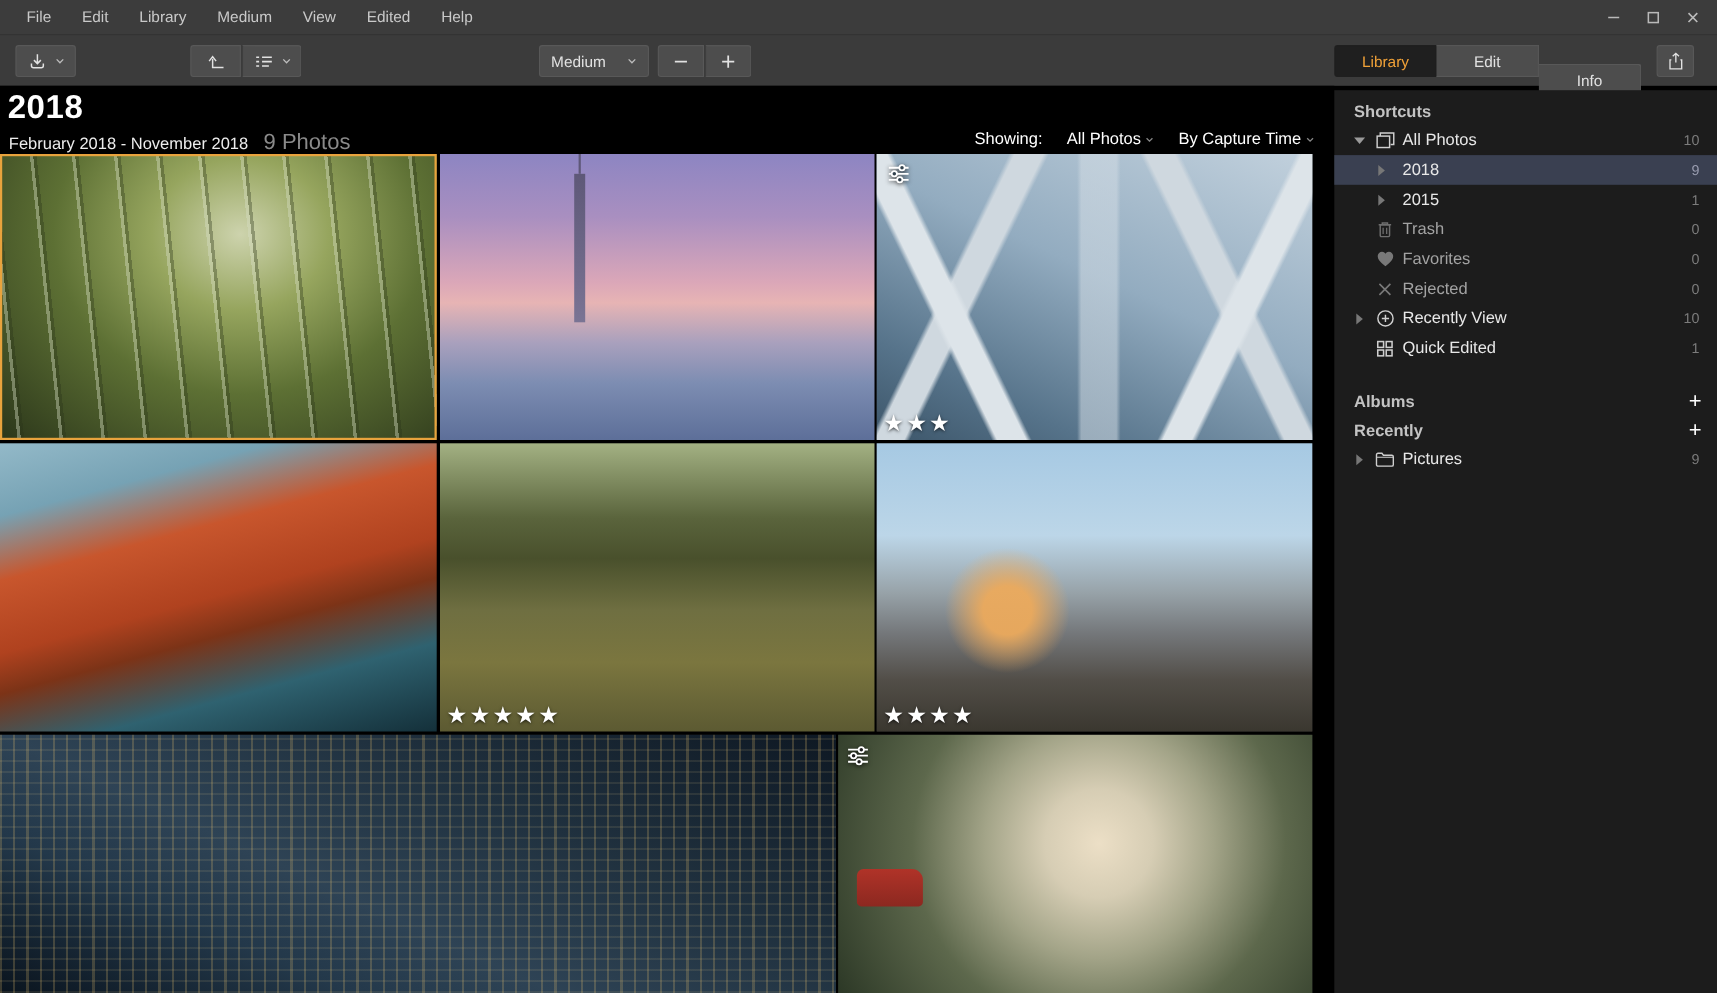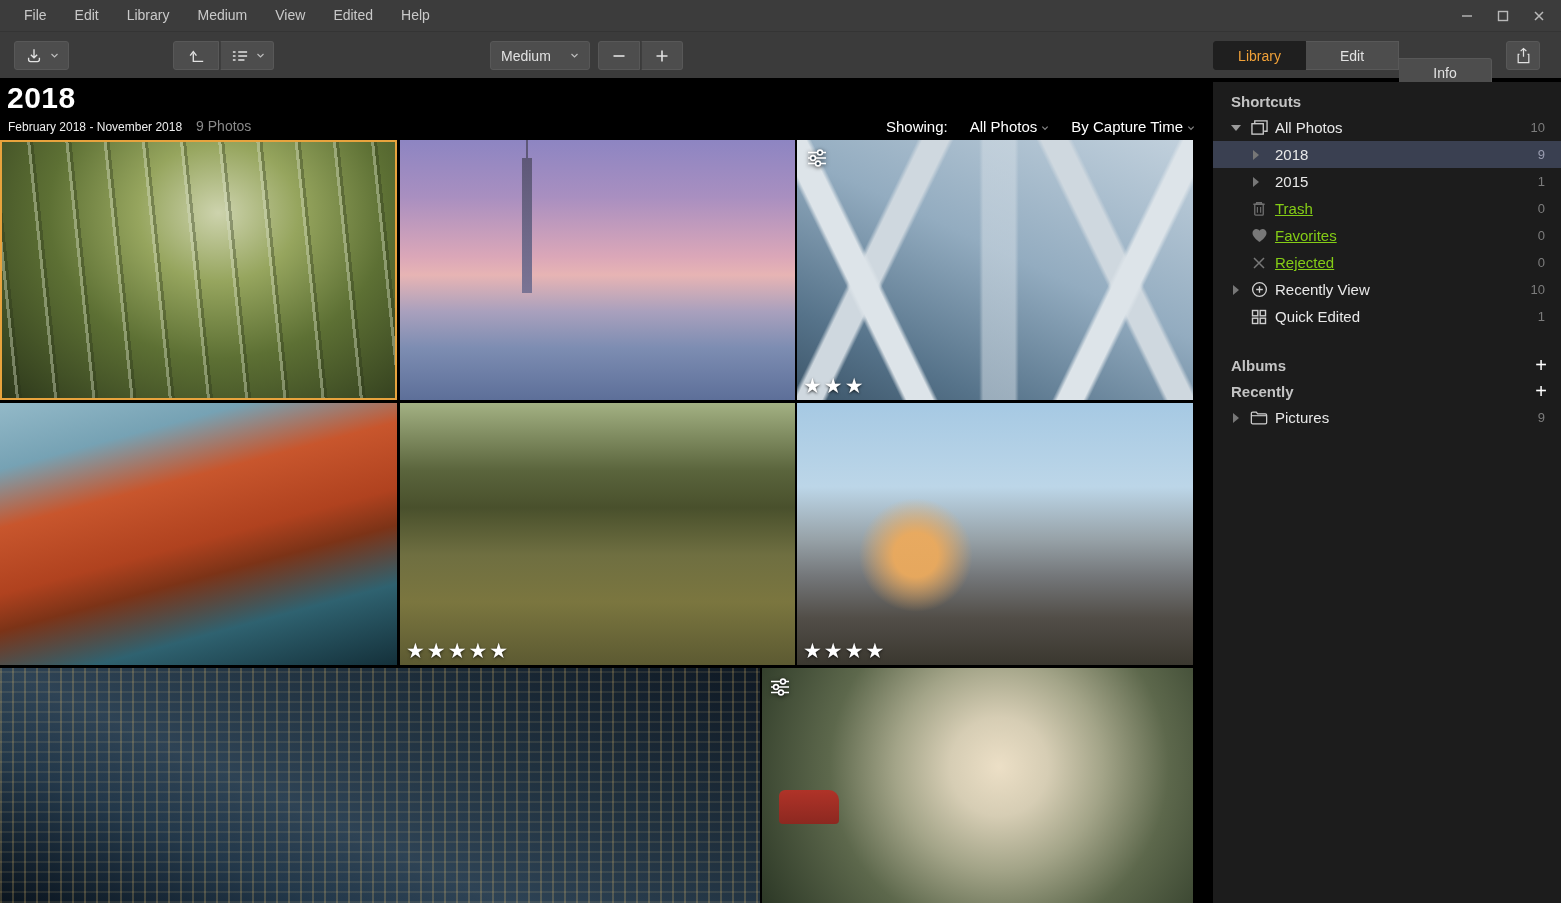--- a/index.html
+++ b/index.html
@@ -29,22 +29,22 @@
          display:flex; align-items:center; justify-content:center; font-size:14px; color:#e2e2e2; }
   .tab:first-child { border-left:1px solid #585858; border-radius:3px 0 0 3px; }
   .tab:last-child  { border-radius:0 3px 3px 0;margin-top:17px; }
   .tab.active { background:#1f1f1f; color:#f0a138; border-color:#1f1f1f; }
   .btn-share { left:1506px; width:34px; }
 
   
   .main { position:absolute; left:0; top:78px; width:1213px; height:825px; background:#000; }
   .page-title { position:absolute; left:7px; top:3px; font-size:30px; font-weight:bold; color:#fff; letter-spacing:.5px; }
   .sub-row { position:absolute; left:8px; top:40px; display:flex; align-items:baseline; gap:14px; }
-  .date-range { color:#ededed; font-size:12px; }
-  .photo-count { color:#8a8a8a; font-size:14px; }
+  .date-range { color:#ededed; font-size:15px; }
+  .photo-count { color:#8a8a8a; font-size:20px; }
   .showing-row { position:absolute; right:18px; top:40px; display:flex; align-items:center; gap:6px; color:#fff; font-size:15px; }
   .showing-row .drop { display:flex; align-items:center; gap:4px; cursor:default; }
   .showing-row .gap { width:10px; }
   .chev-sm { opacity:.65; }
 
   
   .photo { position:absolute; overflow:hidden; background:#222; }
   .photo.selected { outline:2px solid #e8a33d; outline-offset:-2px; }
   .stars { position:absolute; left:6px; bottom:4px; color:#fff; font-size:21px; letter-spacing:2px;
            text-shadow:0 1px 3px rgba(0,0,0,.75); line-height:1; }
@@ -88,21 +88,21 @@
 
   
   .sidebar { position:absolute; left:1213px; top:82px; width:348px; height:825px; background:#1c1c1c; }
   .s-header { height:26px; display:flex; align-items:center; padding:0 14px 0 18px;
               color:#c3c3c3; font-size:15px; font-weight:bold; }
   .s-header .plus { margin-left:auto; color:#fff; font-size:20px; font-weight:normal; line-height:1; }
   .srow { position:relative; height:27px; display:flex; align-items:center; font-size:15px; color:#e8e8e8; }
   .srow .label { position:absolute; left:62px; white-space:nowrap; }
   .srow .count { position:absolute; right:16px; font-size:13px; color:#7c7c7c; }
   .srow.selected { background:#3a4051; }
-  .srow.disabled .label { color:#84cc16;text-decoration:underline; }
+  .srow.disabled .label { color:#a3a3a3; }
   .srow .icon { position:absolute; left:36px; width:20px; display:flex; justify-content:center; }
   .tri { width:0; height:0; border-style:solid; position:absolute; }
   .tri.down  { border-width:6px 5px 0 5px; border-color:#9a9a9a transparent transparent transparent; left:18px; }
   .tri.right { border-width:5px 0 5px 6px; border-color:transparent transparent transparent #777; left:20px; }
   .tri.right.child { left:40px; }
   .spacer6 { height:6px; }
 </style>
 </head>
 <body>
 

